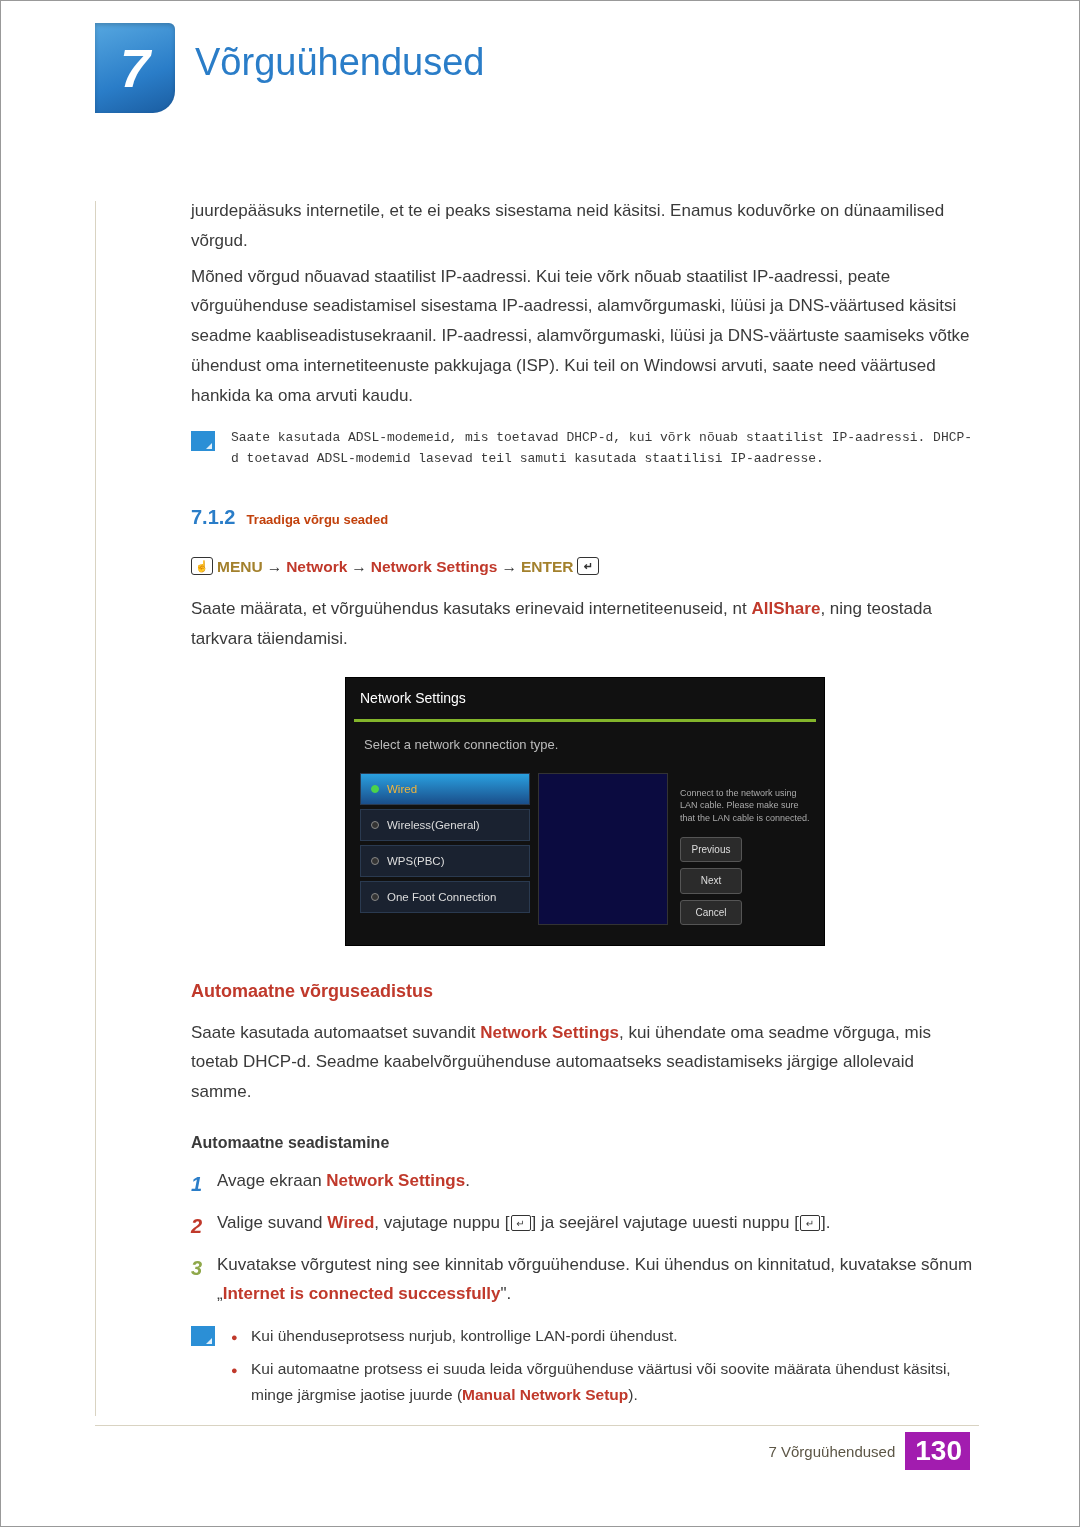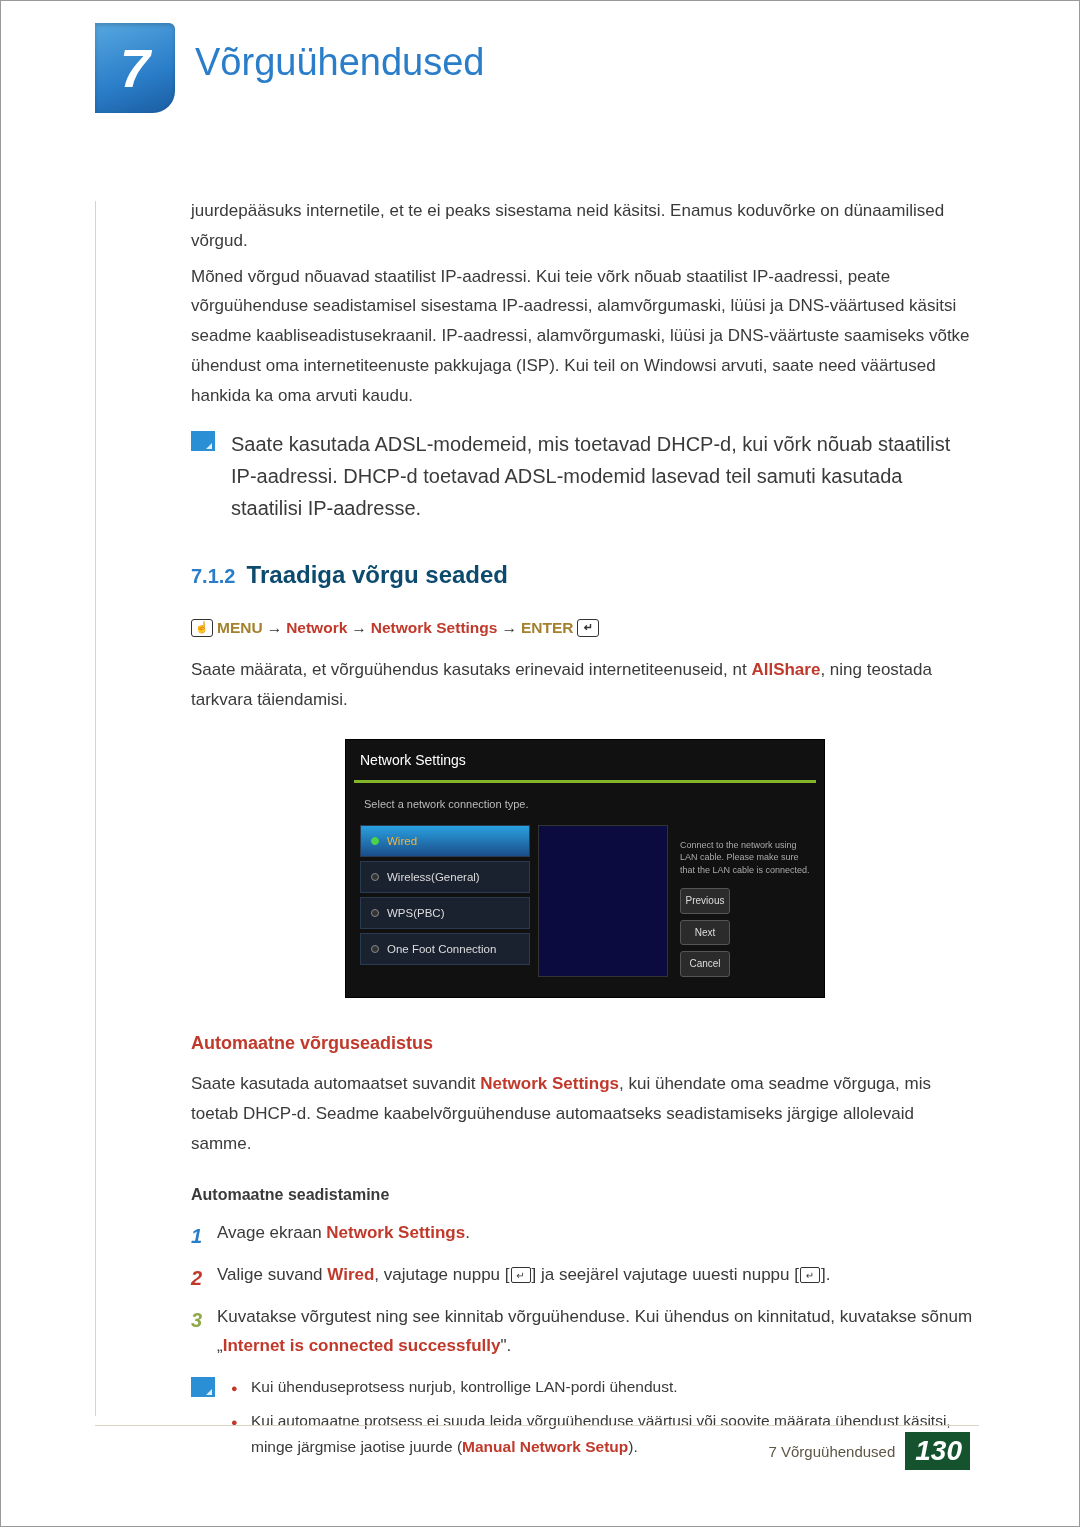--- a/index.html
+++ b/index.html
@@ -77,30 +77,30 @@
     position: relative;
   }
   .note-icon::after {
     content: "";
     position: absolute;
     right: 3px;
     bottom: 2px;
     border-left: 6px solid transparent;
     border-bottom: 6px solid rgba(255,255,255,0.85);
   }
-  .note-text { font-size: 20px; line-height: 1.6; }
+  .note-text { font-size: 13px; line-height: 1.6; font-family: Liberation Mono, monospace; }
   .section-num {
     color: #2a7dc8;
     font-size: 20px;
     font-weight: bold;
     margin-top: 30px;
   }
   .section-title {
-    color: #0c4a6e;
-    font-size: 24px;
+    color: #c2410c;
+    font-size: 13px;
     font-weight: bold;
   }
   .breadcrumb {
     margin-top: 18px;
     margin-bottom: 14px;
     font-size: 15.5px;
     font-weight: bold;
     color: #333;
     display: flex;
     align-items: center;
@@ -181,23 +181,23 @@
     font-size: 12px;
     color: #ddd;
   }
   .tv-title {
     padding: 8px 14px;
     font-size: 14px;
     color: #fff;
   }
   .tv-accent { height: 3px; background: #83b52b; margin: 0 8px 8px; }
   .tv-sub {
-    padding: 4px 18px 10px;
+    padding: 4px 18px 16px;
     color: #bbb;
-    font-size: 11px;
+    font-size: 13px;
   }
   .tv-body { display: flex; padding: 0 14px 20px; }
   .tv-left { width: 170px; }
   .tv-opt {
     padding: 5px 10px;
     border: 1px solid #2a3a50;
     margin-bottom: 4px;
     background: #1a2230;
     color: #ddd;
     display: flex;
@@ -230,45 +230,44 @@
   }
   .tv-instr {
     font-size: 9px;
     color: #aaa;
     text-align: left;
     line-height: 1.4;
     margin-top: 14px;
     margin-bottom: 6px;
   }
   .tv-btn {
-    width: 50px;
+    width: 62px;
     padding: 3px 0;
     text-align: center;
     font-size: 10px;
     background: #2b2b2b;
     border: 1px solid #555;
     border-radius: 3px;
   }
 
   
   .footer {
     position: absolute;
     bottom: 56px;
     right: 109px;
     display: flex;
     align-items: center;
     gap: 10px;
   }
   .footer-label { font-size: 15px; color: #5c5646; }
   .page-badge {
-    background: #14532d;
+    background: #a21caf;
     color: #fff;
     font-size: 28px;
     font-weight: bold;
-    font-style: italic;
     padding: 3px 8px 3px 10px;
   }
   .footer-rule {
     position: absolute;
     bottom: 100px;
     left: 94px;
     right: 100px;
     height: 1px;
     background: #d9d3c2;
   }

